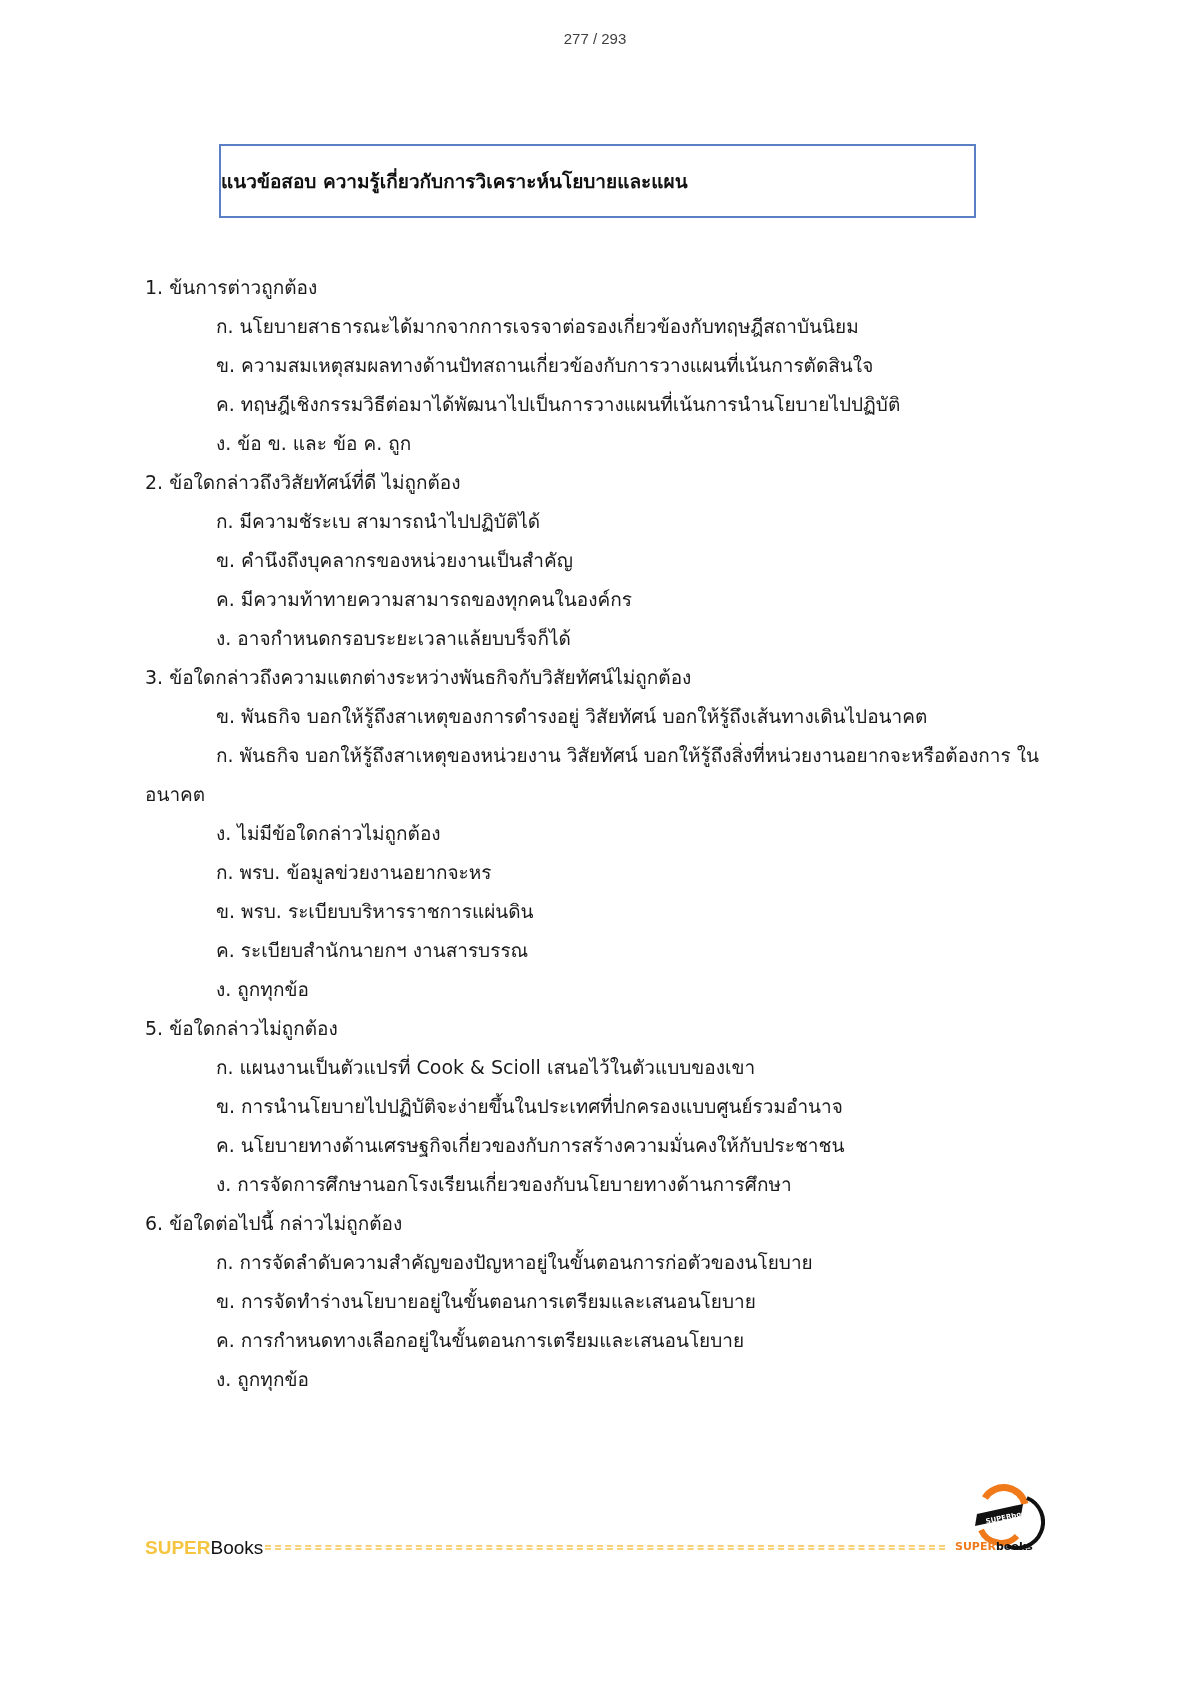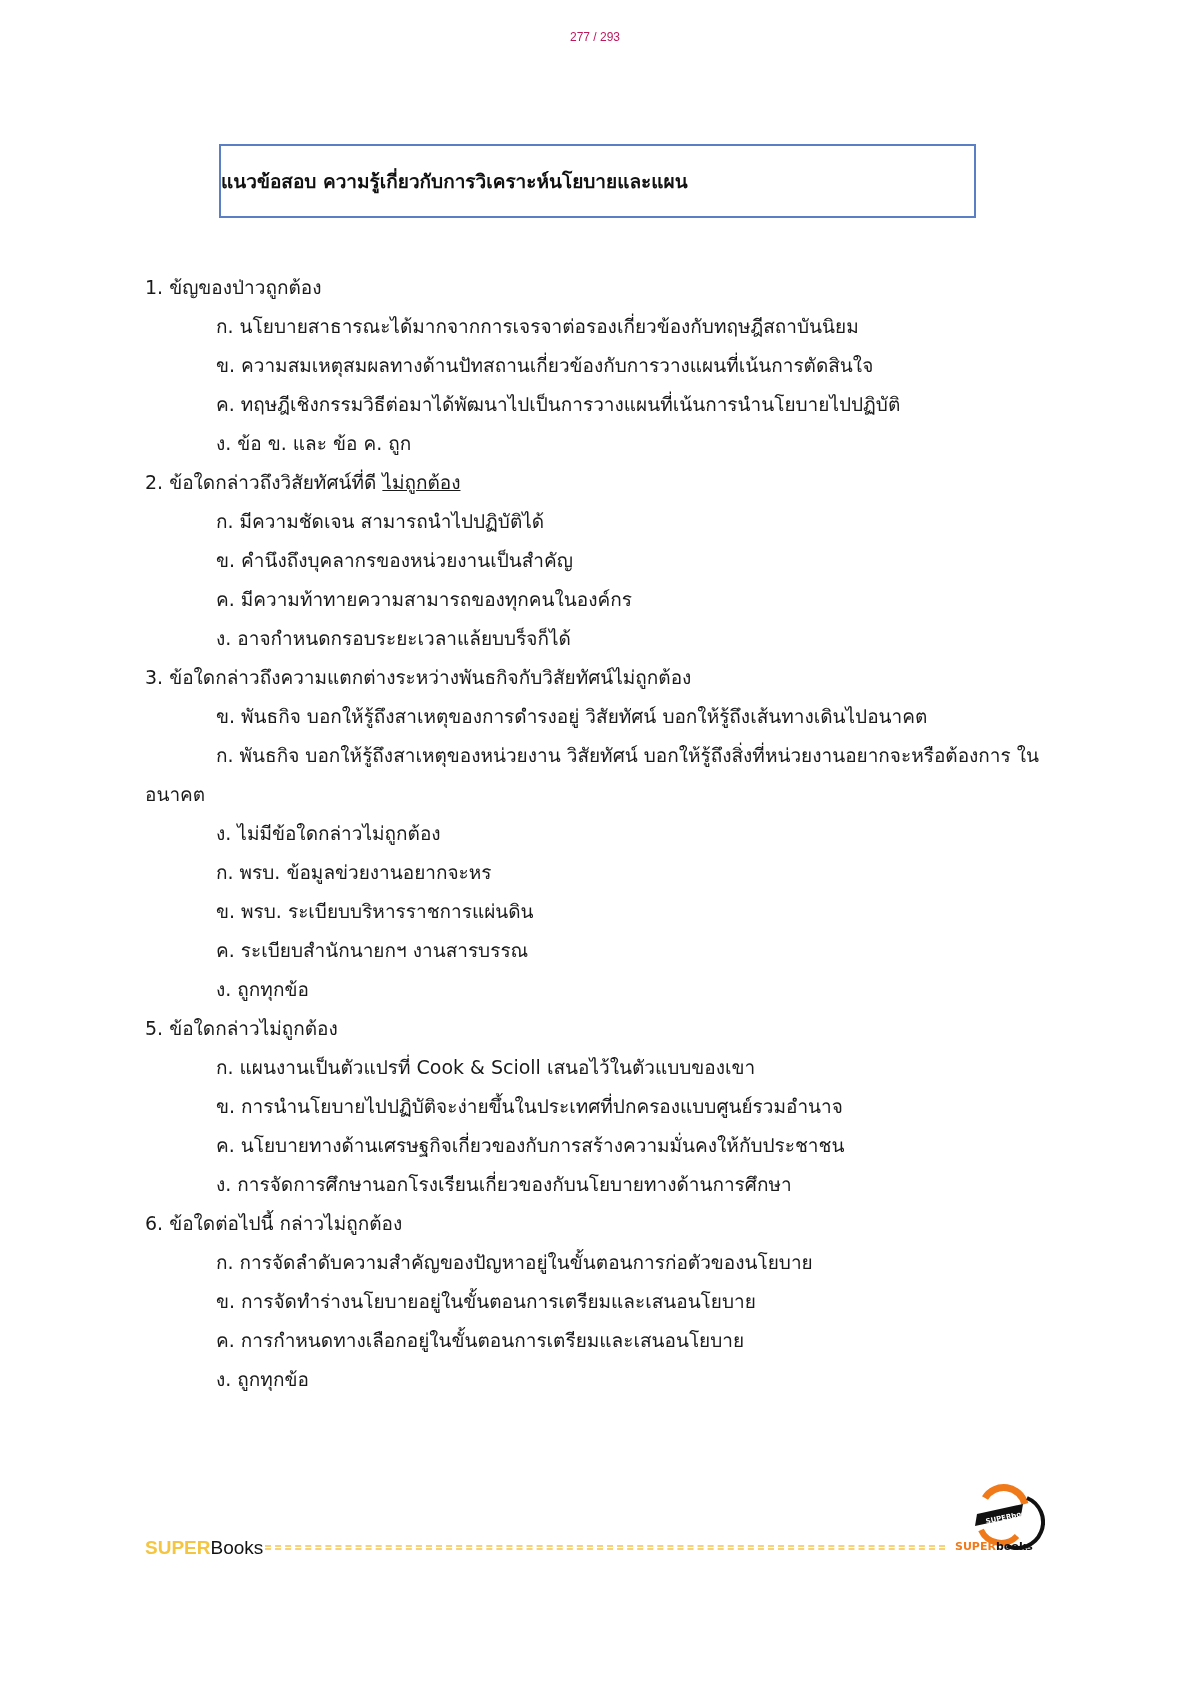--- a/index.html
+++ b/index.html
@@ -1,28 +1,28 @@
 <!DOCTYPE html>
 <html><head>
 <meta charset="utf-8">
 <style>
   html, body { margin:0; padding:0; background:#ffffff; }
   body { width:1190px; height:1683px; position:relative; overflow:hidden;
          font-family:"DejaVu Sans","Liberation Sans",sans-serif; color:#1a1a1a; }
   .page-num { position:absolute; top:30px; left:0; width:1190px; text-align:center;
-              font-family:"Liberation Sans",sans-serif; font-size:12px; color:#be185d; }
+              font-family:"Liberation Sans",sans-serif; font-size:15px; color:#404040; }
   .title-box { position:absolute; left:219px; top:144px; width:757px; height:74px;
                border:2px solid #5b7fc4; box-sizing:border-box;
                display:flex; align-items:center; justify-content:flex-start; }
   .title-box span { font-size:19px; font-weight:bold; color:#111; }
   .content { position:absolute; left:145px; top:268px; width:920px; }
   .q { font-size:19px; line-height:39px; height:39px; white-space:nowrap; }
   .opt { font-size:19px; line-height:39px; min-height:39px; padding-left:71px; white-space:nowrap; }
   .opt.wrap { white-space:normal; text-indent:71px; padding-left:0; }
-  .u { text-decoration:underline; }
+  .u { }
   .footer-brand { position:absolute; left:145px; top:1537px; font-family:"Liberation Sans",sans-serif;
                   font-size:19px; }
   .footer-brand .super { color:#f5c542; font-weight:bold; }
   .footer-brand .books { color:#111; }
   .footer-line { position:absolute; left:265px; top:1545px; width:680px; height:5px;
                  border-top:2px dashed #f7d27a; border-bottom:2px dashed #f7d27a; box-sizing:border-box; }
   .logo { position:absolute; left:955px; top:1484px; width:90px; height:72px; }
   .logo-text { position:absolute; left:955px; top:1540px; font-family:"DejaVu Sans",sans-serif;
                font-size:11px; font-weight:bold; }
   .logo-text .s { color:#f07a1a; } .logo-text .b { color:#111; }
@@ -31,28 +31,28 @@
 <body>
 
 <div class="page-num">277 / 293</div>
 
 <div class="title-box">
   <span>แนวข้อสอบ ความรู้เกี่ยวกับการวิเคราะห์นโยบายและแผน</span>
 </div>
 
 <div class="content">
 
-  <div class="q"><span>1.</span> <span>ข้ญของป่าวถูกต้อง</span></div>
+  <div class="q"><span>1.</span> <span>ข้นการต่าวถูกต้อง</span></div>
   <div class="opt">ก. นโยบายสาธารณะได้มากจากการเจรจาต่อรองเกี่ยวข้องกับทฤษฎีสถาบันนิยม</div>
   <div class="opt">ข. ความสมเหตุสมผลทางด้านปัทสถานเกี่ยวข้องกับการวางแผนที่เน้นการตัดสินใจ</div>
   <div class="opt">ค. ทฤษฎีเชิงกรรมวิธีต่อมาได้พัฒนาไปเป็นการวางแผนที่เน้นการนำนโยบายไปปฏิบัติ</div>
   <div class="opt">ง. ข้อ ข. และ ข้อ ค. ถูก</div>
 
   <div class="q"><span>2.</span> <span>ข้อใดกล่าวถึงวิสัยทัศน์ที่ดี</span> <span class="u">ไม่ถูกต้อง</span></div>
-  <div class="opt">ก. มีความชัดเจน สามารถนำไปปฏิบัติได้</div>
+  <div class="opt">ก. มีความชัระเบ สามารถนำไปปฏิบัติได้</div>
   <div class="opt">ข. คำนึงถึงบุคลากรของหน่วยงานเป็นสำคัญ</div>
   <div class="opt">ค. มีความท้าทายความสามารถของทุกคนในองค์กร</div>
   <div class="opt">ง. อาจกำหนดกรอบระยะเวลาแล้ยบบร็จก็ได้</div>
 
   <div class="q"><span>3.</span> <span>ข้อใดกล่าวถึงความแตกต่างระหว่างพันธกิจกับวิสัยทัศน์ไม่ถูกต้อง</span></div>
   <div class="opt">ข. พันธกิจ บอกให้รู้ถึงสาเหตุของการดำรงอยู่ วิสัยทัศน์ บอกให้รู้ถึงเส้นทางเดินไปอนาคต</div>
   <div class="opt wrap" style="width:905px;">ก. พันธกิจ บอกให้รู้ถึงสาเหตุของหน่วยงาน วิสัยทัศน์ บอกให้รู้ถึงสิ่งที่หน่วยงานอยากจะหรือต้องการ ในอนาคต</div>
   <div class="opt">ง. ไม่มีข้อใดกล่าวไม่ถูกต้อง</div>
 
   <div class="opt">ก. พรบ. ข้อมูลข่วยงานอยากจะหร</div>

